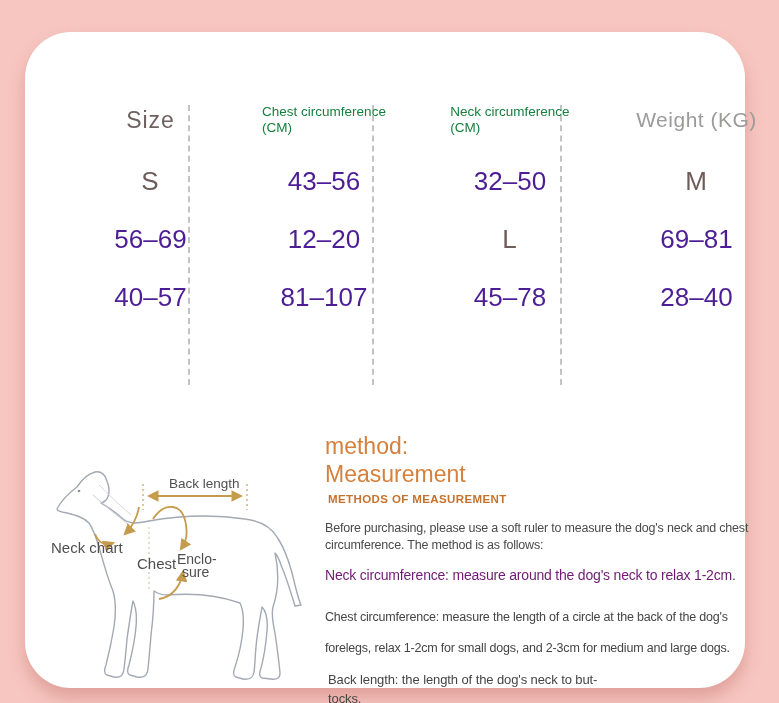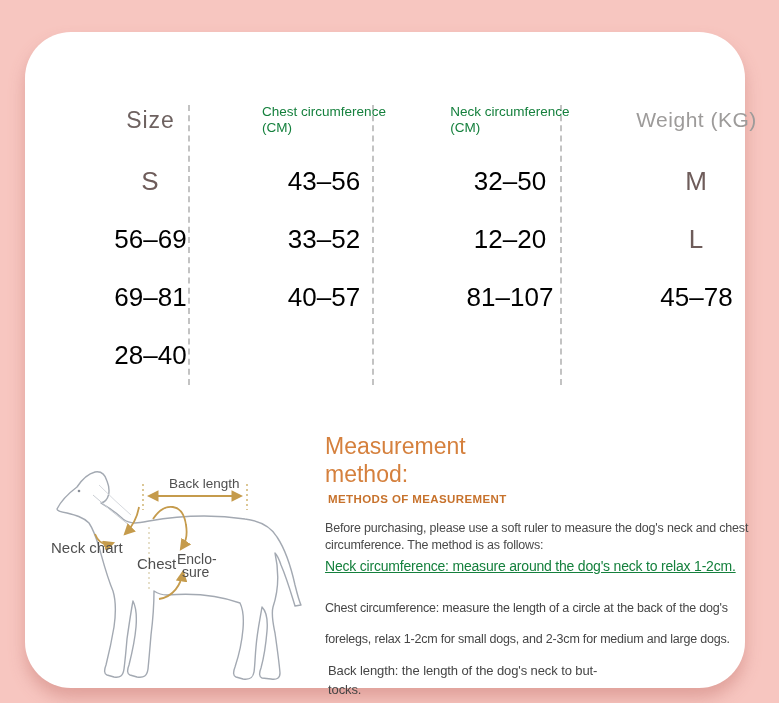--- a/index.html
+++ b/index.html
@@ -54,21 +54,21 @@
     text-align:center;
   }
   .td-size {
     font-size:26px;
     font-weight:500;
     color:#6e5c5a;
     letter-spacing:1px;
   }
   .td-num {
     font-size:26px;
-    color:#000000;
+    color:#4c1d95;
   }
   .divider {
     position:absolute;
     top:73px;
     height:280px;
     width:0;
     border-left:2px dashed #c3c3c3;
   }
   .div-1 { left:163px; }
   .div-2 { left:347px; }
@@ -100,26 +100,25 @@
   }
   .method-intro {
     margin-top:15px;
     font-size:12.5px;
     line-height:17px;
     letter-spacing:-0.2px;
     color:#4a4a4a;
     white-space:nowrap;
   }
   .method-neck {
-    margin-top:4px;
+    margin-top:13px;
     font-size:14px;
     letter-spacing:-0.2px;
-    color:#15803d;
-    white-space:nowrap;
-    text-decoration:underline;
+    color:#701a75;
+    white-space:nowrap;
   }
   .method-chest {
     margin-top:19px;
     font-size:12.5px;
     line-height:31px;
     letter-spacing:-0.2px;
     color:#454545;
     white-space:nowrap;
   }
   .method-back {
@@ -161,21 +160,20 @@
     <div class="cell">
       <span class="th-weight">Weight (KG)</span>
     </div>
 
     <div class="cell td-size">S</div>
     <div class="cell td-num">43–56</div>
     <div class="cell td-num">32–50</div>
 
     <div class="cell td-size">M</div>
     <div class="cell td-num">56–69</div>
-    <div class="cell td-num">33–52</div>
     <div class="cell td-num">12–20</div>
 
     <div class="cell td-size">L</div>
     <div class="cell td-num">69–81</div>
     <div class="cell td-num">40–57</div>
 
     <div class="cell td-num">81–107</div>
     <div class="cell td-num">45–78</div>
     <div class="cell td-num">28–40</div>
   </div>
@@ -231,22 +229,22 @@
       <text x="136" y="45" font-size="13.5">Back length</text>
       <text x="18" y="110" font-size="15">Neck chart</text>
       <text x="104" y="126" font-size="15">Chest</text>
       <text x="144" y="121" font-size="14">Enclo-</text>
       <text x="149" y="134" font-size="14">sure</text>
     </svg>
   </div>
 
   <div class="method">
     <div class="method-title">
+      <div>method:</div>
       <div>Measurement</div>
-      <div>method:</div>
     </div>
     <div class="method-subtitle">METHODS OF MEASUREMENT</div>
     <div class="method-intro">
       <div>Before purchasing, please use a soft ruler to measure the dog's neck and chest</div>
       <div>circumference. The method is as follows:</div>
     </div>
     <div class="method-neck">Neck circumference: measure around the dog's neck to relax 1-2cm.</div>
     <div class="method-chest">
       <div>Chest circumference: measure the length of a circle at the back of the dog's</div>
       <div>forelegs, relax 1-2cm for small dogs, and 2-3cm for medium and large dogs.</div>

